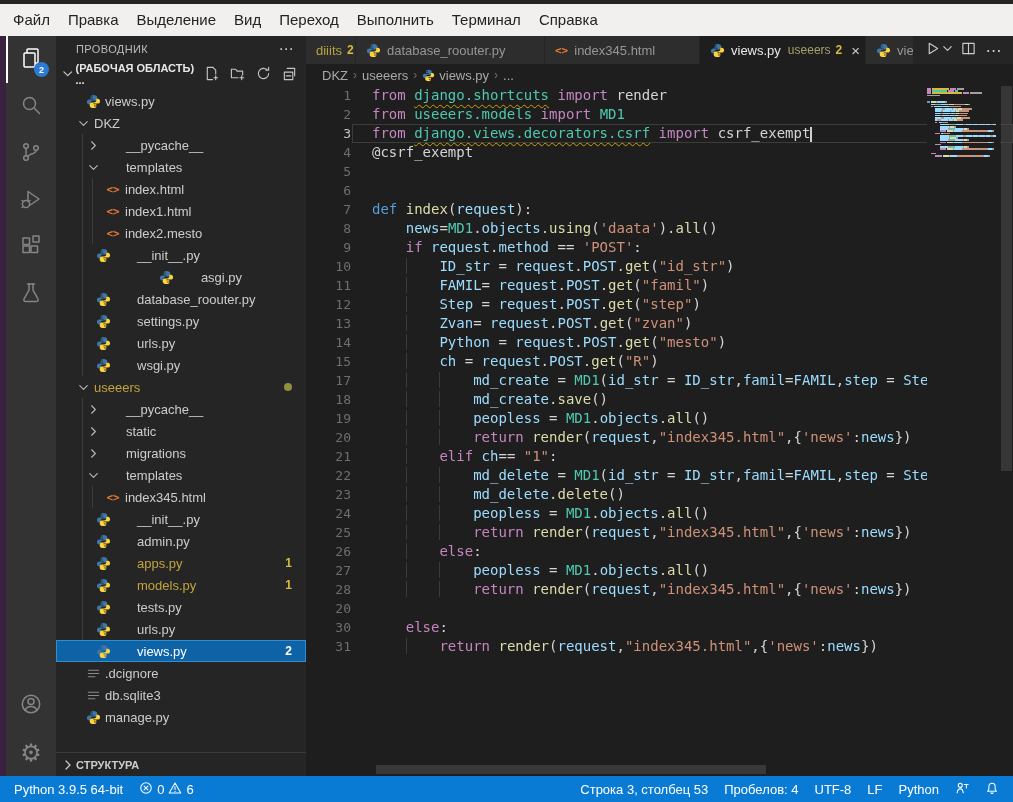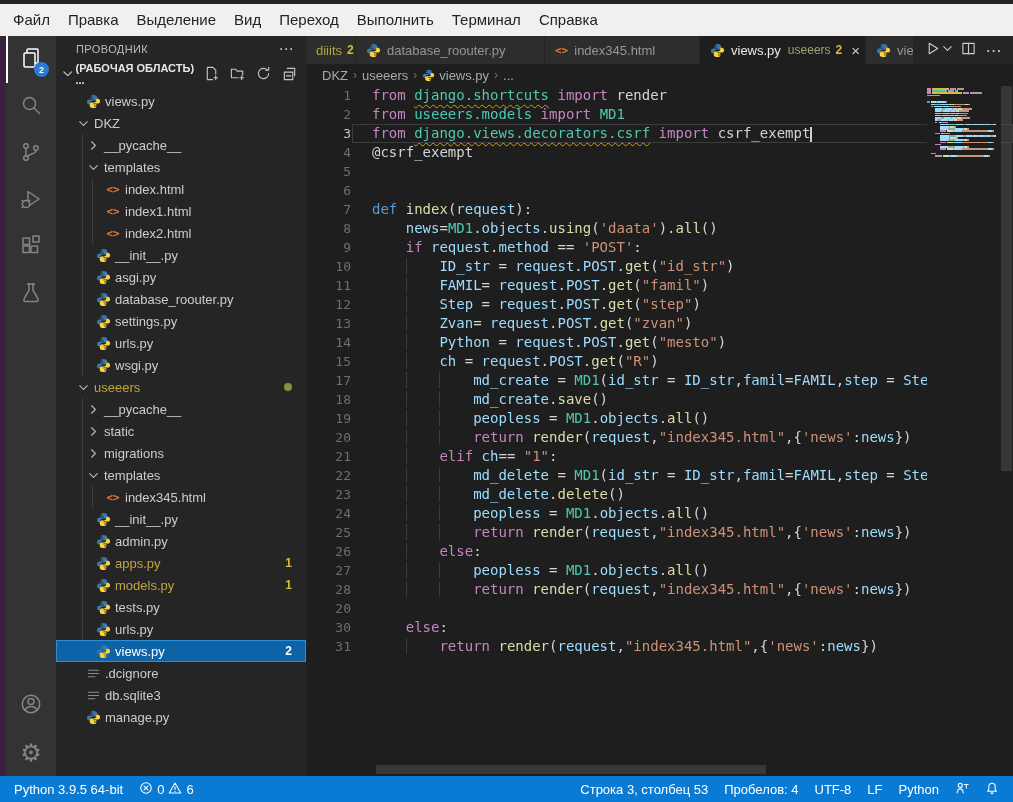--- a/index.html
+++ b/index.html
@@ -36,21 +36,21 @@
   .trow .tw { width:15px; height:16px; display:inline-flex; align-items:center; justify-content:center; color:#b8b8b8; flex:none; }
   .trow .ficon { width:18px; height:16px; display:inline-flex; align-items:center; justify-content:center; flex:none; }
   .trow .ficon svg { width:15px; height:15px; }
   .trow .html-glyph { color:#e37933; font-family:"DejaVu Sans Mono",monospace; font-size:11px; font-weight:bold; }
   .trow .tlabel { margin-left:3px; }
   .trow.modified .tlabel { color:var(--modifiedYellow); }
   .trow .tbadge { margin-left:auto; margin-right:14px; color:var(--warnYellow); font-size:12px; font-weight:bold; }
   .trow .dot { margin-left:auto; margin-right:14px; width:8px; height:8px; border-radius:50%; background:#8f8f3f; }
   .trow.selected { background:var(--selectionBg); color:#ffffff; outline:1px solid #2f8fd6; outline-offset:-1px; }
   .trow.selected .tbadge { color:#ffffff; }
-  .trow.g1 { background-image:linear-gradient(#3c3c3c,#3c3c3c); background-size:1px 100%; background-position:26px 0; background-repeat:no-repeat; }
+  .trow.g1 { background-image:linear-gradient(#3c3c3c,#3c3c3c); background-size:1px 100%; background-position:26px 0; background-repeat:no-repeat;gap:22px; }
   .trow.g2 { background-image:linear-gradient(#3c3c3c,#3c3c3c),linear-gradient(#3c3c3c,#3c3c3c); background-size:1px 100%,1px 100%; background-position:26px 0,36px 0; background-repeat:no-repeat,no-repeat; }
   .trow.selected.g1,.trow.selected.g2 { background-image:none; }
 
   .sb-structure { position:absolute; bottom:0; left:0; right:0; height:24px; border-top:1px solid #3a3a3a;
     display:flex; align-items:center; color:#cccccc; font-size:11px; font-weight:bold; padding-left:4px; background:var(--sidebarBg); }
   .sb-structure .tw { width:16px; display:inline-flex; justify-content:center; color:#cccccc; }
 
   .editor-col { flex:1; display:flex; flex-direction:column; min-width:0; background:var(--editorBg); }
   .tabbar { height:28px; background:var(--tabBarBg); display:flex; align-items:stretch; }
   .tab { background:var(--tabInactiveBg); border-right:1px solid #252526; display:flex; align-items:center;
@@ -256,32 +256,32 @@
           <div class="trow g2" style="padding-left: 48px;">
             <span class="ficon html-glyph">&lt;&gt;</span>
             <span class="tlabel">index.html</span>
           </div>
           <div class="trow g2" style="padding-left: 48px;">
             <span class="ficon html-glyph">&lt;&gt;</span>
             <span class="tlabel">index1.html</span>
           </div>
           <div class="trow g2" style="padding-left: 48px;">
             <span class="ficon html-glyph">&lt;&gt;</span>
-            <span class="tlabel">index2.html</span>
+            <span class="tlabel">index2.mesto</span>
           </div>
           <div class="trow g1" style="padding-left: 38px;">
             <span class="ficon">
               <svg viewBox="0 0 16 16">
                 <path fill="#3b77a9" d="M8 1C5.5 1 5 2.2 5 3.3V5h3.2v.9H3.3C2 5.9 1 6.9 1 8.4S2 11 3.3 11H5V9.3C5 8 6 7 7.3 7H10c1.1 0 2-.9 2-2V3.3C12 2.2 10.5 1 8 1zM6.4 2.5a.8.8 0 110 1.6.8.8 0 010-1.6z"></path>
                 <path fill="#ffd43b" d="M8 15c2.5 0 3-1.2 3-2.3V11H7.8v-.9h4.9C14 10.1 15 9.1 15 7.6S14 5 12.7 5H11v1.7C11 8 10 9 8.7 9H6c-1.1 0-2 .9-2 2v1.7C4 13.8 5.5 15 8 15zm1.6-1.5a.8.8 0 110-1.6.8.8 0 010 1.6z"></path>
               </svg>
             </span>
             <span class="tlabel">__init__.py</span>
           </div>
-          <div class="trow g1" style="padding-left: 38px;">
+          <div class="trow g1" style="padding-left: 38px; justify-content: center;">
             <span class="ficon">
               <svg viewBox="0 0 16 16">
                 <path fill="#3b77a9" d="M8 1C5.5 1 5 2.2 5 3.3V5h3.2v.9H3.3C2 5.9 1 6.9 1 8.4S2 11 3.3 11H5V9.3C5 8 6 7 7.3 7H10c1.1 0 2-.9 2-2V3.3C12 2.2 10.5 1 8 1zM6.4 2.5a.8.8 0 110 1.6.8.8 0 010-1.6z"></path>
                 <path fill="#ffd43b" d="M8 15c2.5 0 3-1.2 3-2.3V11H7.8v-.9h4.9C14 10.1 15 9.1 15 7.6S14 5 12.7 5H11v1.7C11 8 10 9 8.7 9H6c-1.1 0-2 .9-2 2v1.7C4 13.8 5.5 15 8 15zm1.6-1.5a.8.8 0 110-1.6.8.8 0 010 1.6z"></path>
               </svg>
             </span>
             <span class="tlabel">asgi.py</span>
           </div>
           <div class="trow g1" style="padding-left: 38px;">
             <span class="ficon">
@@ -448,20 +448,28 @@
           </div>
           <div class="trow" style="padding-left: 28px;">
             <span class="ficon">
               <svg viewBox="0 0 16 16">
                 <path fill="#3b77a9" d="M8 1C5.5 1 5 2.2 5 3.3V5h3.2v.9H3.3C2 5.9 1 6.9 1 8.4S2 11 3.3 11H5V9.3C5 8 6 7 7.3 7H10c1.1 0 2-.9 2-2V3.3C12 2.2 10.5 1 8 1zM6.4 2.5a.8.8 0 110 1.6.8.8 0 010-1.6z"></path>
                 <path fill="#ffd43b" d="M8 15c2.5 0 3-1.2 3-2.3V11H7.8v-.9h4.9C14 10.1 15 9.1 15 7.6S14 5 12.7 5H11v1.7C11 8 10 9 8.7 9H6c-1.1 0-2 .9-2 2v1.7C4 13.8 5.5 15 8 15zm1.6-1.5a.8.8 0 110-1.6.8.8 0 010 1.6z"></path>
               </svg>
             </span>
             <span class="tlabel">manage.py</span>
           </div>
+        </div>
+      <div class="sb-structure" id="structure-row">
+          <span class="tw">
+            <svg viewBox="0 0 16 16" fill="none" stroke="currentColor" stroke-width="1.2" stroke-linecap="round" stroke-linejoin="round">
+              <path d="M6 4l4 4-4 4"></path>
+            </svg>
+          </span>
+          <span>СТРУКТУРА</span>
         </div>
     </aside>
     <section class="editor-col">
       <div class="tabbar" id="tabbar">
           <div class="tab warn" style="width: 50px;">
             <span>diiits</span>
             <span class="tab-badge">2</span>
             <span class="tab-dirty"></span>
           </div>
           <div class="tab" style="width: 189px;">

